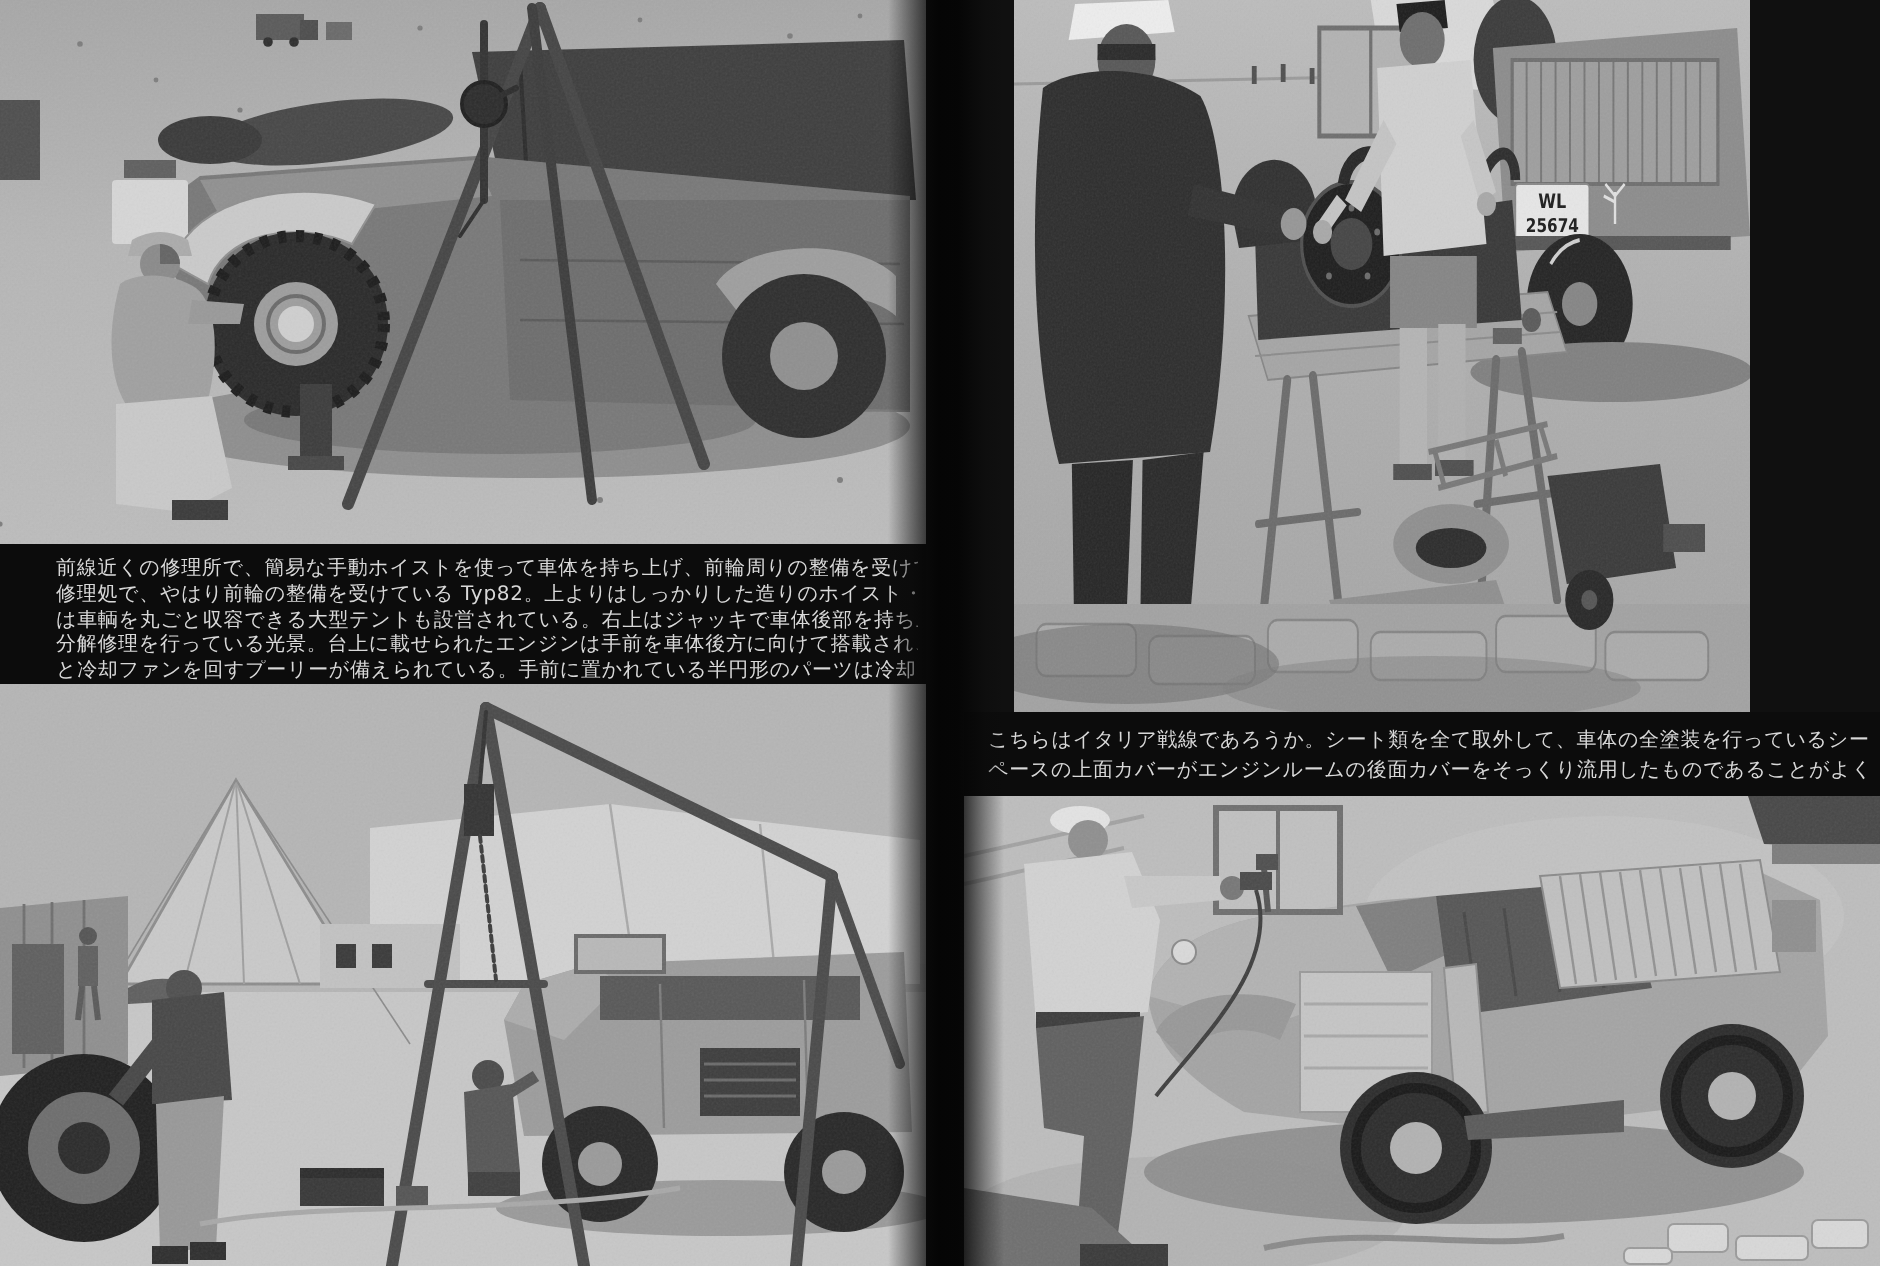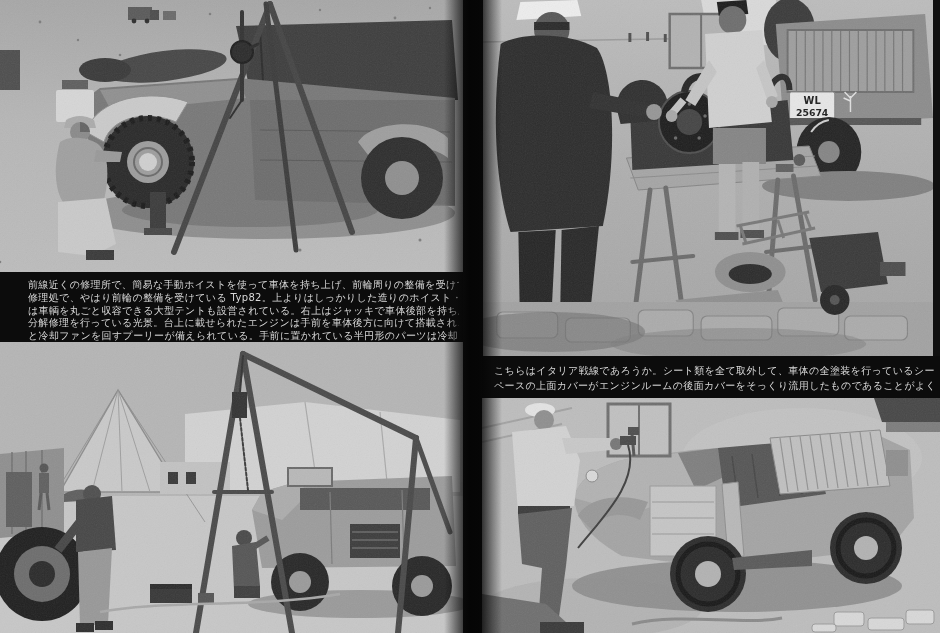--- a/index.html
+++ b/index.html
@@ -5,21 +5,21 @@
   html,body{margin:0;padding:0;background:#444;}
   .spread{
     position:relative;width:940px;height:633px;overflow:hidden;
     background:#101010;
     font-family:"DejaVu Sans","Liberation Sans",sans-serif;
   }
   .photo{position:absolute;overflow:hidden;background:#9a9a9a;}
   .photo svg{display:block;width:100%;height:100%;}
   #photo-tl{left:0;top:0;width:463px;height:272px;}
   #photo-bl{left:0;top:342px;width:463px;height:291px;}
-  #photo-tr{left:483px;top:0;width:450px;height:356px;text-align:right;}
+  #photo-tr{left:507px;top:0;width:368px;height:356px;text-align:right;}
   #photo-br{left:482px;top:398px;width:458px;height:235px;}
   .caption{
     position:absolute;background:#0c0c0c;color:#d9d9d9;
     font-size:10px;letter-spacing:.35px;box-sizing:border-box;
   }
   #cap-left{left:0;top:272px;width:463px;height:70px;padding:7px 4px 0 28px;line-height:12.8px;}
   #cap-right{left:482px;top:356px;width:458px;height:42px;padding:7px 4px 0 12px;line-height:15px;}
   .cap-line{white-space:nowrap;overflow:hidden;}
   .gutter{
     position:absolute;left:444px;top:0;width:58px;height:633px;z-index:9;pointer-events:none;

